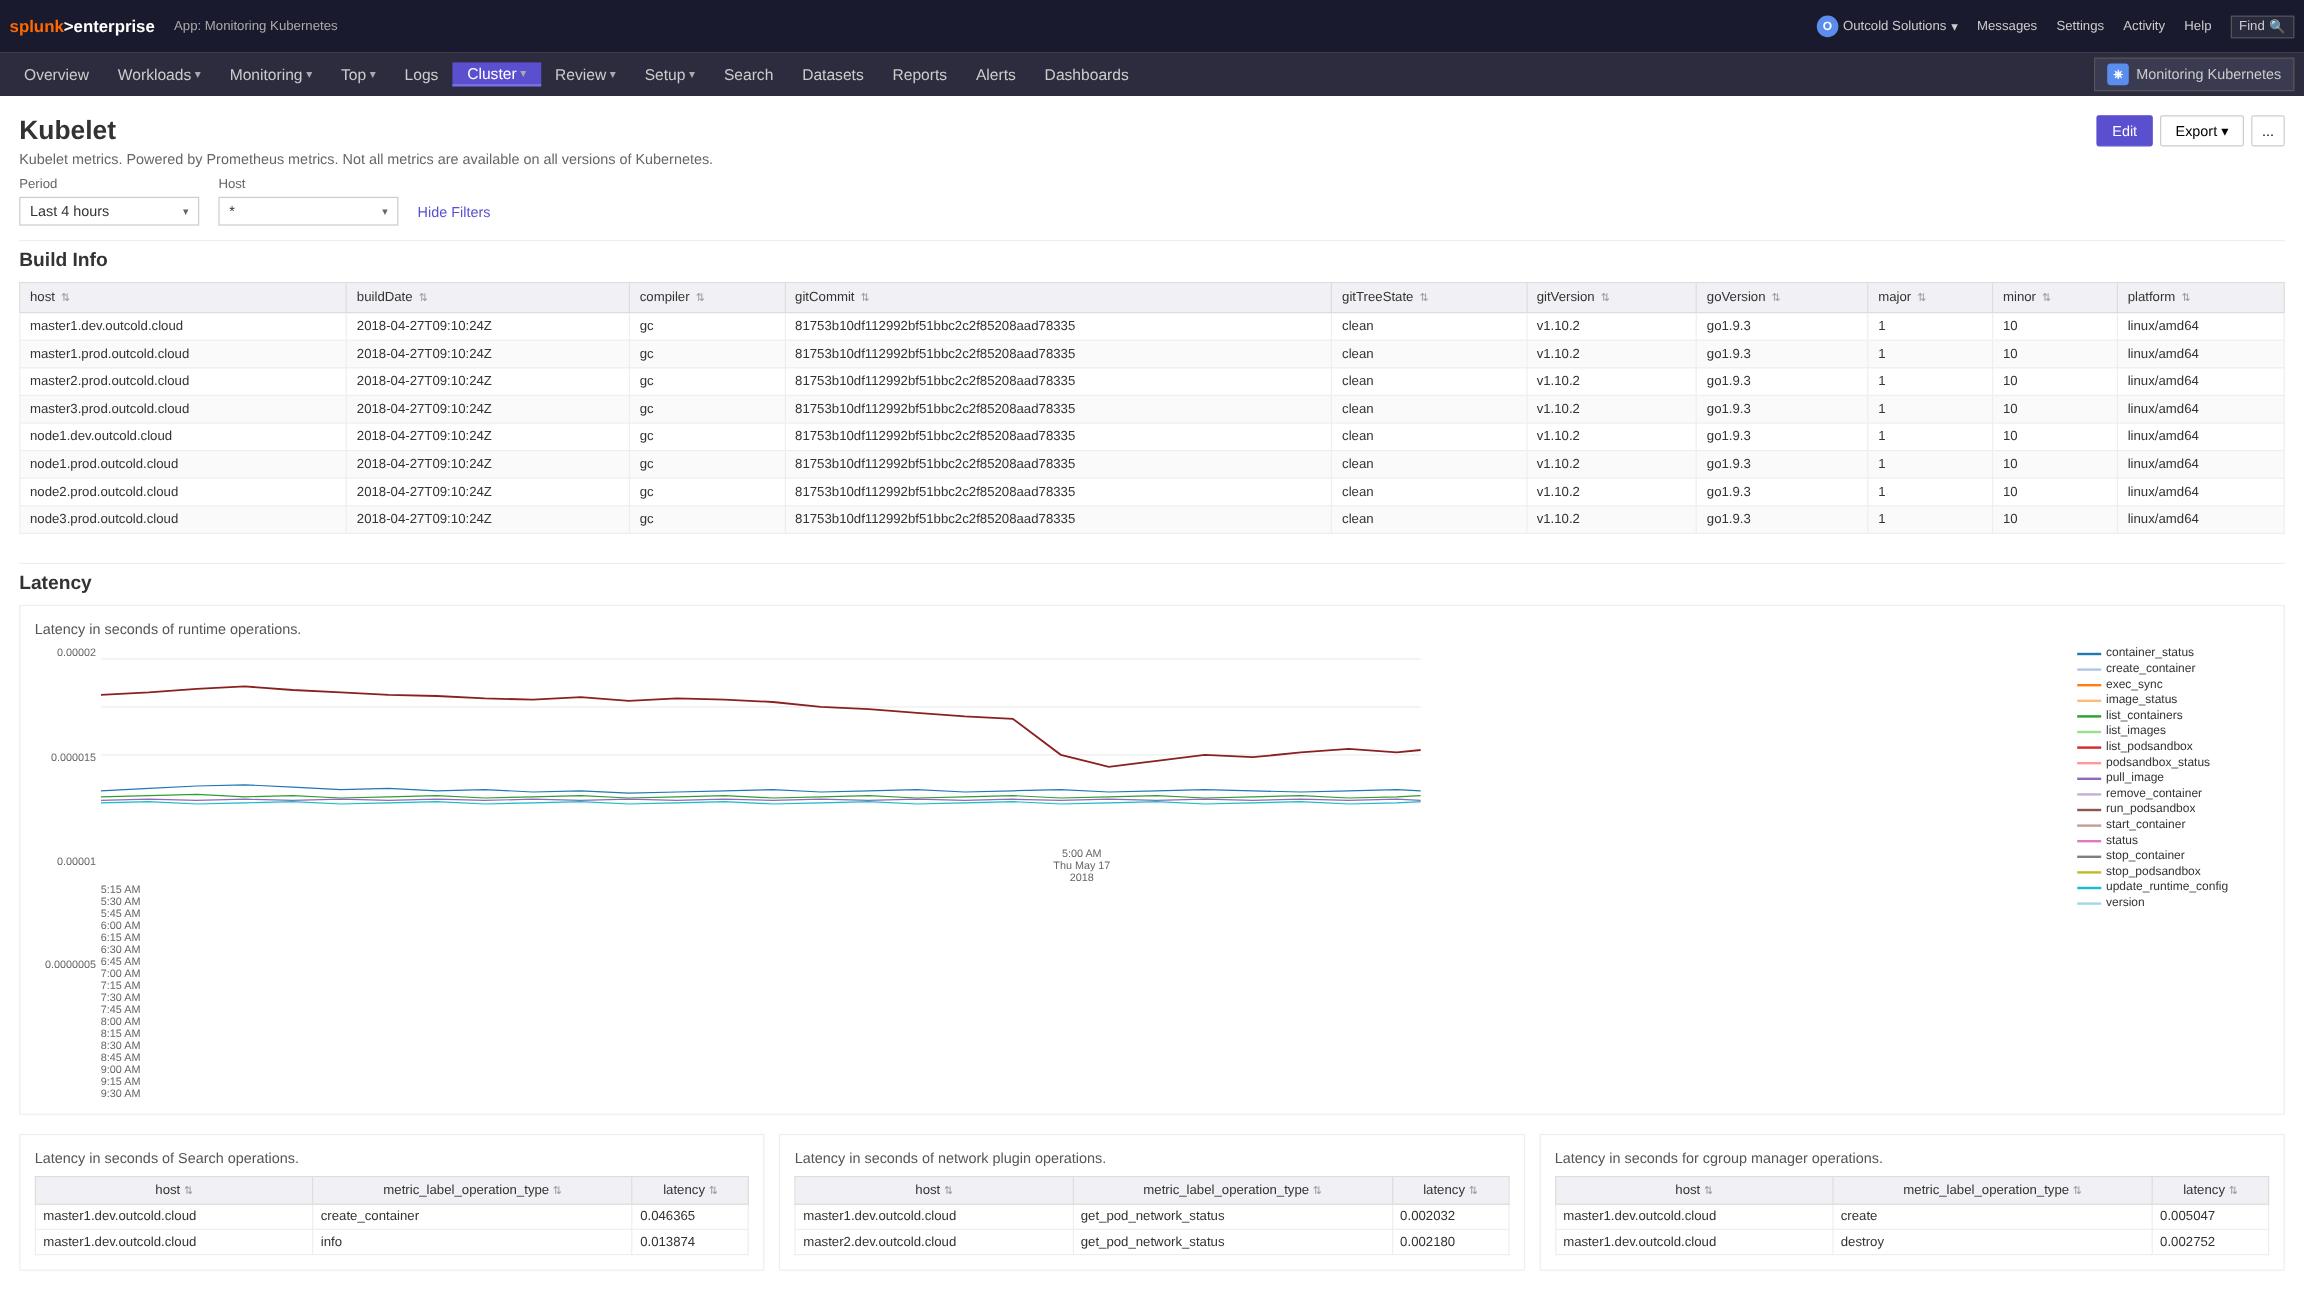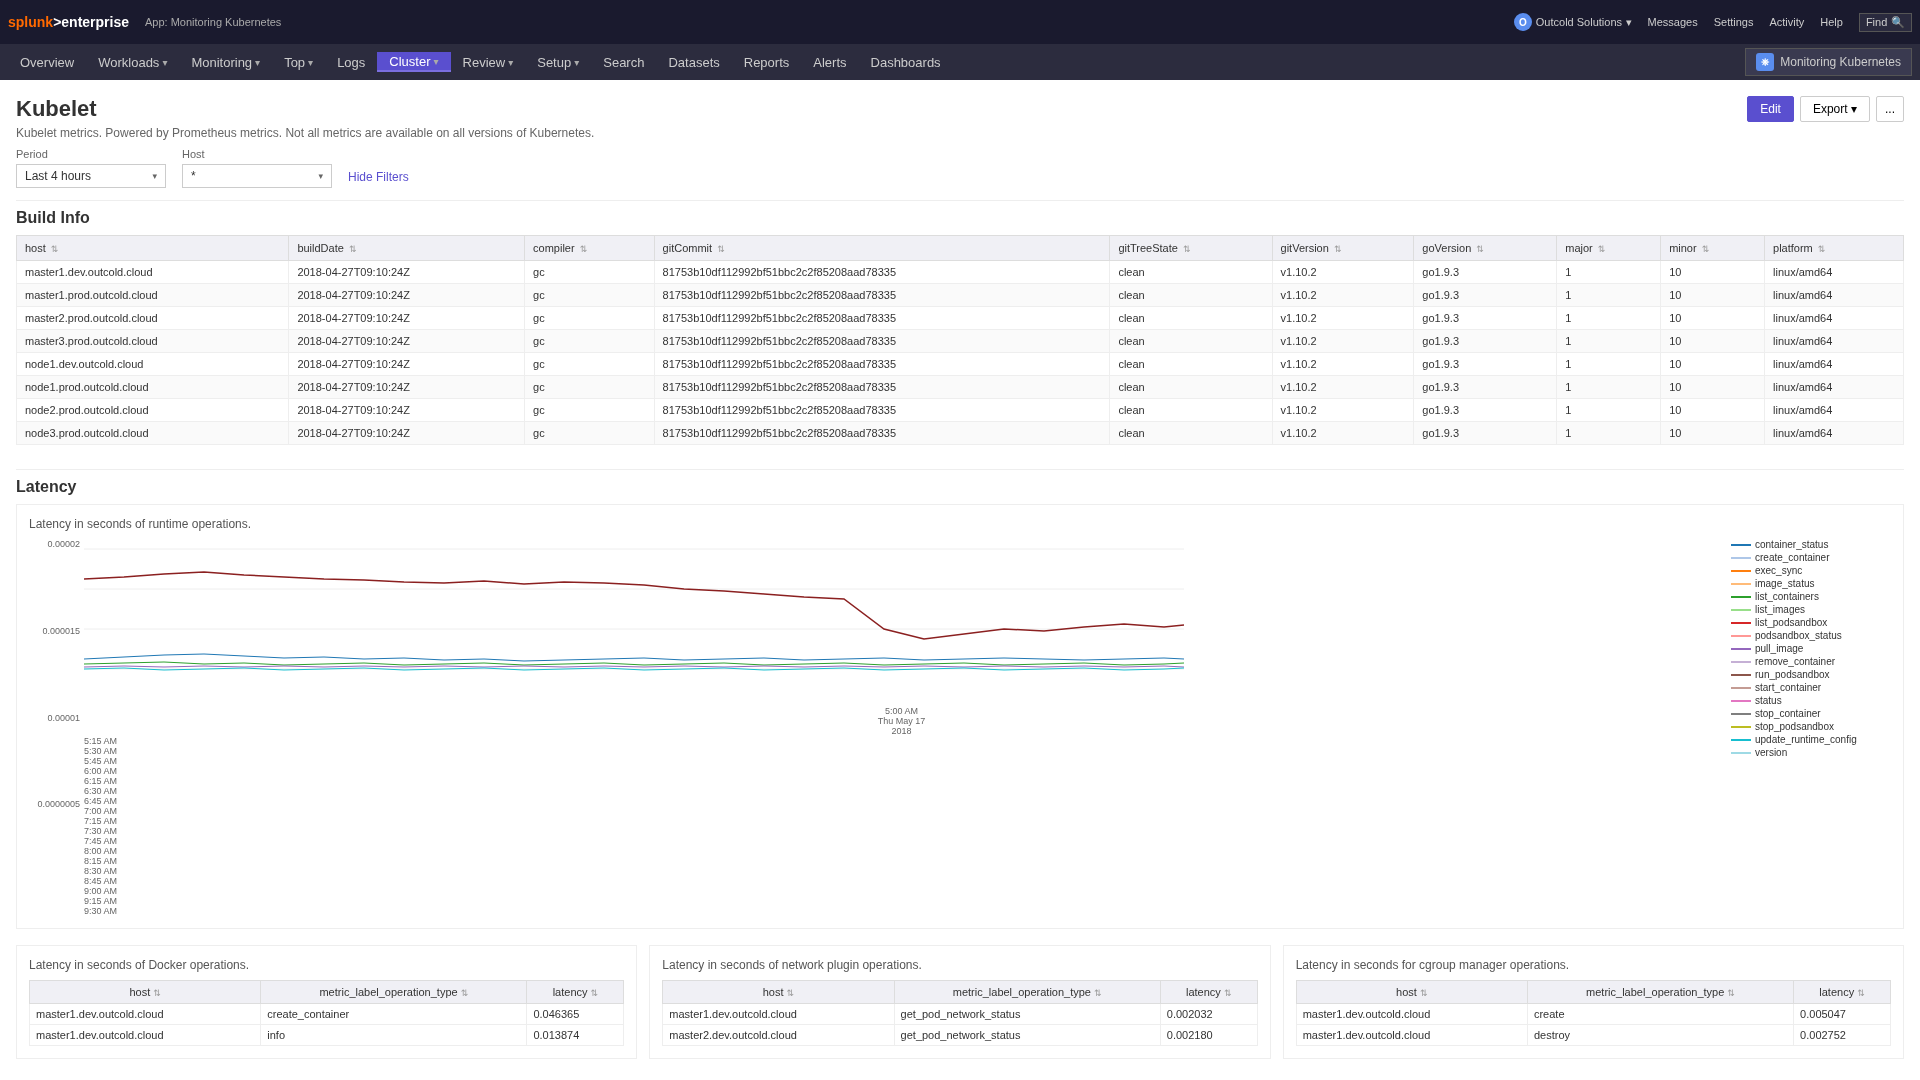--- a/index.html
+++ b/index.html
@@ -445,21 +445,21 @@
               <span class="legend-color" style="background:#9edae5;"></span>
               <span>version</span>
             </div>
           </div>
       </div>
     </div>
 
     <div class="sub-charts-row">
 
       <div class="sub-chart">
-        <div class="sub-chart-title">Latency in seconds of Docker operations.</div>
+        <div class="sub-chart-title">Latency in seconds of Search operations.</div>
         <table class="sub-table">
           <thead>
             <tr>
               <th>host <span class="sort-icon">⇅</span></th>
               <th>metric_label_operation_type <span class="sort-icon">⇅</span></th>
               <th>latency <span class="sort-icon">⇅</span></th>
             </tr>
           </thead>
           <tbody>
             <tr>

